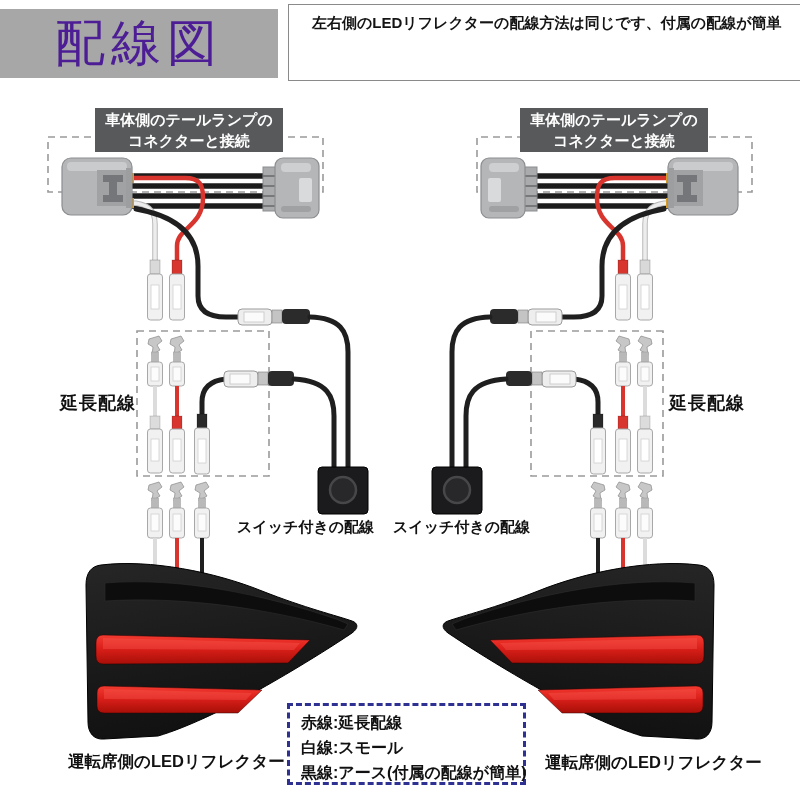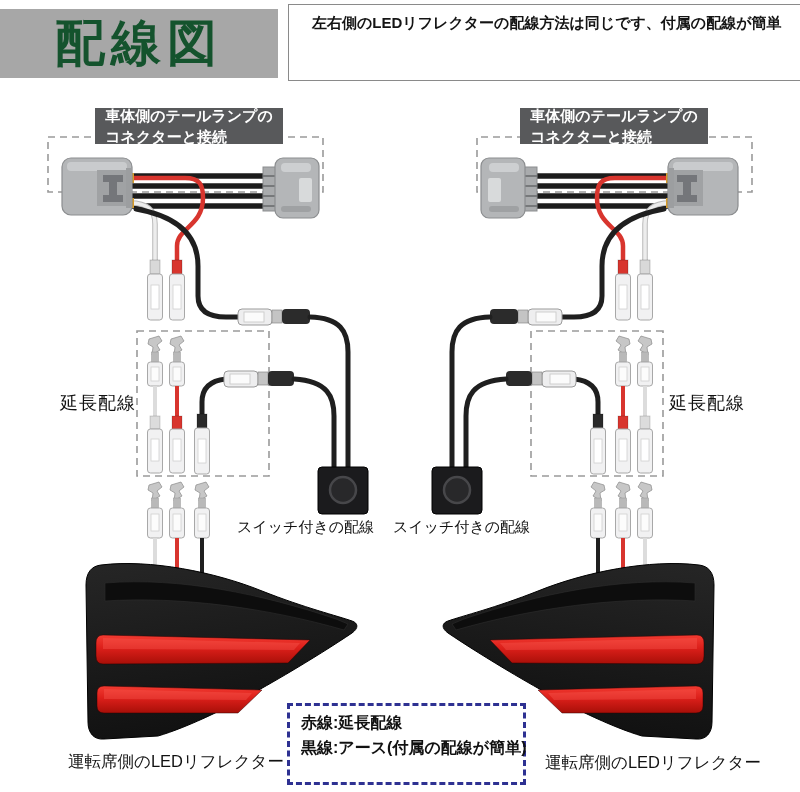--- a/index.html
+++ b/index.html
@@ -6,36 +6,36 @@
   body{
     width:800px;height:792px;position:relative;background:#ffffff;
     font-family:"Liberation Sans","DejaVu Sans",sans-serif;
     overflow:hidden;
   }
   .abs{position:absolute;}
   
   .title-box{
     left:0;top:9px;width:278px;height:69px;background:#a7a7a7;
     display:flex;align-items:center;justify-content:center;
-    font-size:50px;font-weight:bold;color:#14532d;letter-spacing:6px;
+    font-size:50px;font-weight:normal;color:#4c1d95;letter-spacing:6px;
   }
   .info-box{
     left:288px;top:4px;width:492px;height:63px;background:#ffffff;
     border:1px solid #8a8a8a;padding:6px 23px;
     font-size:15px;font-weight:600;color:#141414;line-height:1.55;
   }
   
   .conn-label{
-    width:188px;height:36px;background:#58595b;color:#ffffff;
-    display:flex;align-items:center;justify-content:center;
+    width:188px;height:44px;background:#58595b;color:#ffffff;
+    display:flex;align-items:center;justify-content:center;text-align:center;
     font-size:15px;font-weight:bold;line-height:1.42;white-space:pre-line;
     z-index:3;
   }
   .black-label{
-    font-weight:normal;color:#111111;z-index:3;
+    font-weight:bold;color:#111111;z-index:3;
   }
   .ext-label{font-size:18px;letter-spacing:1px;}
   .switch-label{font-size:15px;width:170px;text-align:left;}
   .refl-label{font-size:16.5px;}
   
   .legend-box{
     left:287px;top:703px;width:214px;height:66px;
     border:3px dashed #2e3192;padding:5px 8px 5px 11px;
     z-index:3;background:transparent;
   }
@@ -200,14 +200,15 @@
 <div class="abs black-label ext-label" style="left:669px;top:391px;">延長配線</div>
 
 <div class="abs black-label switch-label" style="left:237px;top:518px;">スイッチ付きの配線</div>
 <div class="abs black-label switch-label" style="left:393px;top:518px;">スイッチ付きの配線</div>
 
 <div class="abs black-label refl-label" style="left:68px;top:751px;">運転席側のLEDリフレクター</div>
 <div class="abs black-label refl-label" style="left:545px;top:752px;">運転席側のLEDリフレクター</div>
 
 <div class="abs legend-box">
   <div class="legend-line">赤線:延長配線</div>
+  <div class="legend-line">白線:スモール</div>
   <div class="legend-line">黒線:アース(付属の配線が簡単)</div>
 </div>
 
 </body></html>

